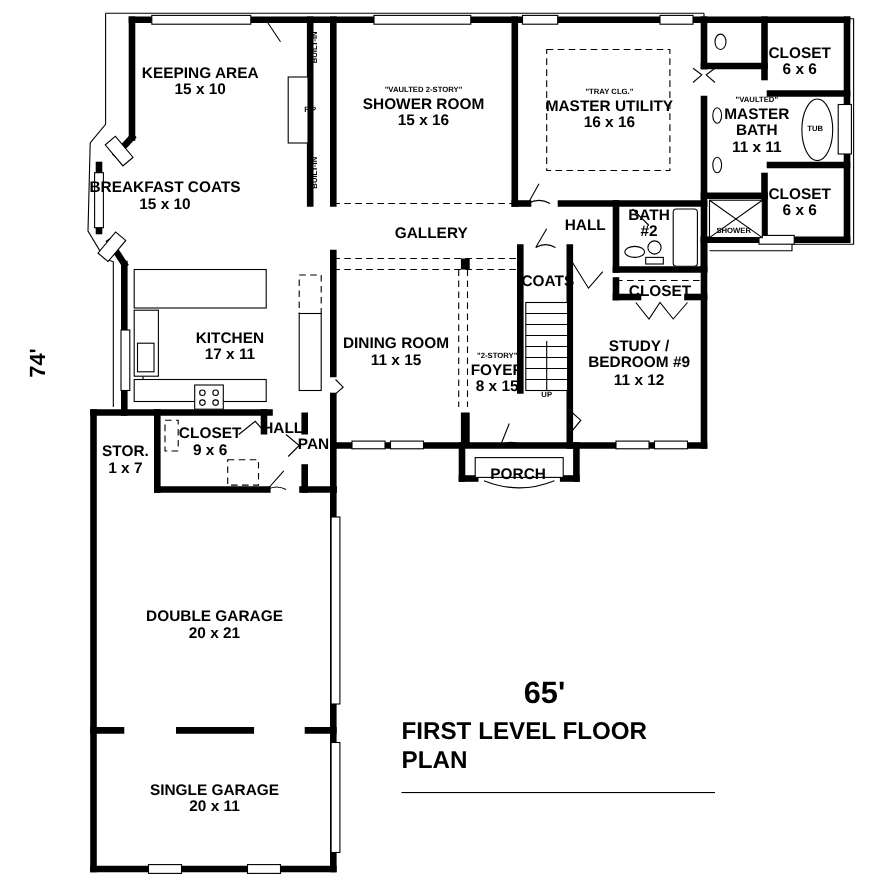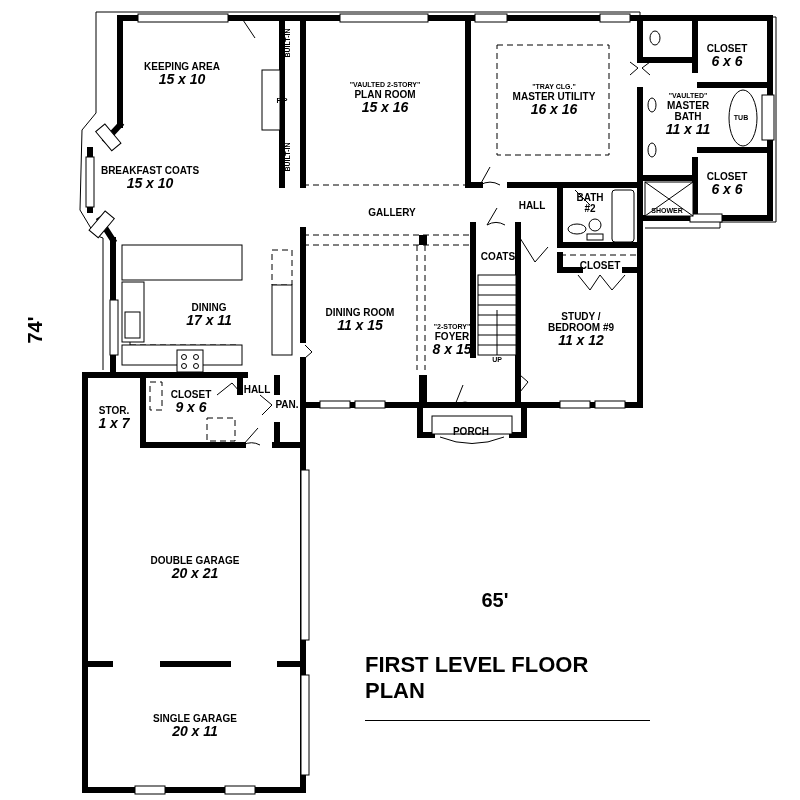--- a/index.html
+++ b/index.html
@@ -1,25 +1,25 @@
 <!DOCTYPE html>
 <html><head>
 <meta charset="utf-8">
 <style>
   html, body { margin: 0; padding: 0; background: #ffffff; }
   body { width: 800px; height: 800px; position: relative; overflow: hidden; font-family: "Liberation Sans", sans-serif; }
   svg { position: absolute; left: 0; top: 0; }
   .lbl { position: absolute; transform: translate(-50%, -50%); text-align: center; color: #000; font-family: "Liberation Sans", sans-serif; font-weight: bold; white-space: nowrap; line-height: 1.1; }
-  .lbl .n { font-size: 10px; display: block; }
-  .lbl .d { font-size: 14px; display: block; font-style: italic; }
+  .lbl .n { font-size: 14px; display: block; }
+  .lbl .d { font-size: 14px; display: block; }
   .lbl .q { font-size: 7px; display: block; }
   .tiny { font-size: 7px; }
   .vert { position: absolute; transform: translate(-50%, -50%) rotate(-90deg); font-size: 7px; font-weight: bold; font-family: "Liberation Sans", sans-serif; }
   .dim74 { position: absolute; left: 35px; top: 330px; transform: translate(-50%,-50%) rotate(-90deg); font-size: 20px; font-weight: bold; }
-  .dim65 { position: absolute; left: 495px; top: 600px; transform: translate(-50%,-50%); font-size: 20px; font-weight: bold; text-align: center; }
+  .dim65 { position: absolute; left: 495px; top: 630px; transform: translate(-50%,-50%); font-size: 28px; font-weight: bold; text-align: center; }
   .title { position: absolute; left: 365px; top: 652px; font-size: 22px; font-weight: bold; letter-spacing: 0px; border-bottom: 1.5px solid #000; padding-bottom: 16px; width: 285px; }
 </style>
 </head>
 <body>
 
 <svg width="800" height="800" viewBox="0 0 800 800">
   <g fill="none" stroke="#000" stroke-width="1">
 
     <polyline points="96,12 96,113 82,130 80,210 95,235 103,238 103,370"></polyline>
     <polyline points="96,12 640,12"></polyline>
@@ -193,21 +193,21 @@
 <div class="lbl" style="left:182px;top:74px">
   <span class="n">KEEPING AREA</span>
   <span class="d">15 x 10</span>
 </div>
 <div class="lbl" style="left:150px;top:178px">
   <span class="n">BREAKFAST COATS</span>
   <span class="d">15 x 10</span>
 </div>
 <div class="lbl" style="left:385px;top:98px">
   <span class="q">"VAULTED 2-STORY"</span>
-  <span class="n">PLAN ROOM</span>
+  <span class="n">SHOWER ROOM</span>
   <span class="d">15 x 16</span>
 </div>
 <div class="lbl" style="left:554px;top:100px">
   <span class="q">"TRAY CLG."</span>
   <span class="n">MASTER UTILITY</span>
   <span class="d">16 x 16</span>
 </div>
 <div class="lbl" style="left:727px;top:56px">
   <span class="n">CLOSET</span>
   <span class="d">6 x 6</span>
@@ -226,21 +226,21 @@
   <span class="n">GALLERY</span>
 </div>
 <div class="lbl" style="left:532px;top:205px">
   <span class="n">HALL</span>
 </div>
 <div class="lbl" style="left:590px;top:203px">
   <span class="n">BATH</span>
   <span class="n">#2</span>
 </div>
 <div class="lbl" style="left:209px;top:315px">
-  <span class="n">DINING</span>
+  <span class="n">KITCHEN</span>
   <span class="d">17 x 11</span>
 </div>
 <div class="lbl" style="left:360px;top:320px">
   <span class="n">DINING ROOM</span>
   <span class="d">11 x 15</span>
 </div>
 <div class="lbl" style="left:452px;top:340px">
   <span class="q">"2-STORY"</span>
   <span class="n">FOYER</span>
   <span class="d">8 x 15</span>

